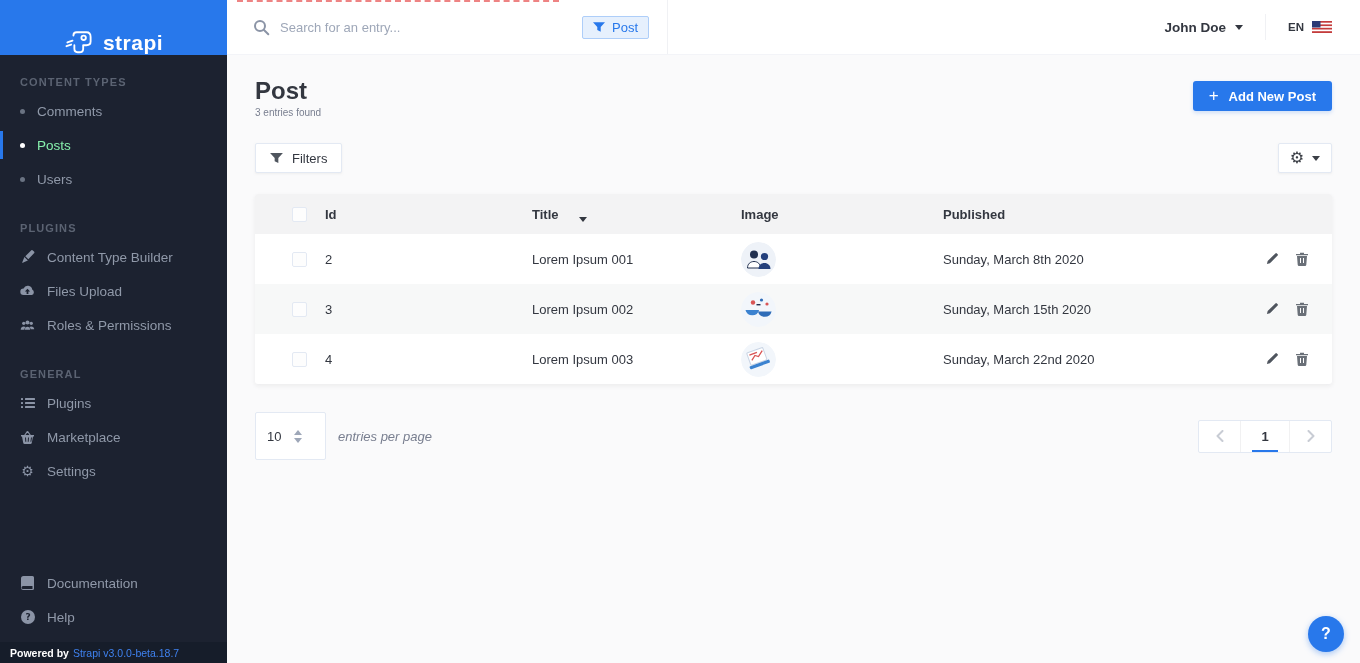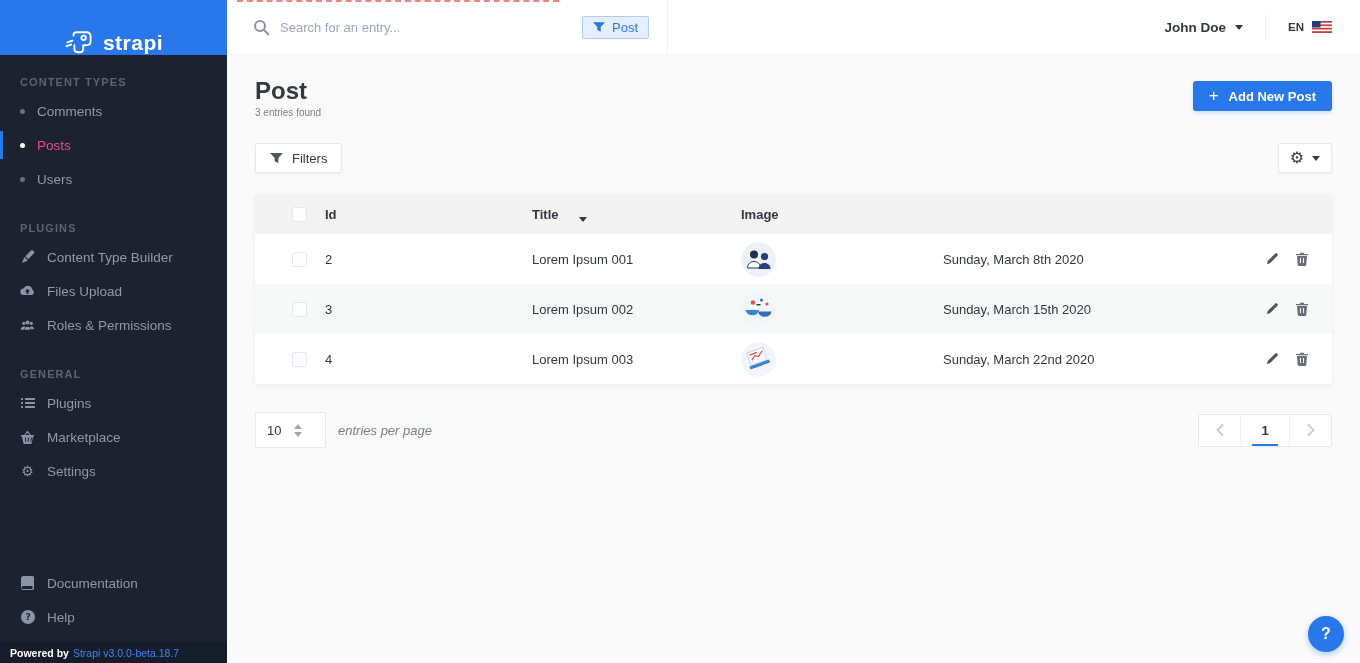--- a/index.html
+++ b/index.html
@@ -13,21 +13,21 @@
     justify-content:center; gap:9px; flex:none; }
   .logo-text { color:#fff; font-size:21px; font-weight:bold; letter-spacing:.5px; }
   .side-nav { padding-top:21px; }
   .side-section { margin-bottom:26px; }
   .side-label { color:#5b6372; font-size:11px; font-weight:bold; letter-spacing:1.1px;
     padding:0 0 6px 20px; }
   .side-item { list-style:none; position:relative; height:34px; display:flex;
     align-items:center; gap:12px; padding-left:20px; color:#9099a9; font-size:13.5px;
     cursor:pointer; }
   .side-item .dot { width:5px; height:5px; border-radius:50%; background:#6a7382; flex:none; }
-  .side-item.active { color:#ec4899; }
+  .side-item.active { color:#86efac; }
   .side-item.active .dot { background:#fff; }
   .side-item.active::before { content:""; position:absolute; left:0; top:3px; bottom:3px;
     width:3px; background:#2878eb; }
   .side-icon { width:15px; height:15px; display:inline-flex; align-items:center;
     justify-content:center; flex:none; color:#8b94a6; }
   .glyph { font-family:"DejaVu Sans", sans-serif; font-size:14px; line-height:1; }
   .side-spacer { flex:1; }
   .side-footer { margin-bottom:8px; }
   .powered { height:21px; background:#161d2a; display:flex; align-items:center;
     padding:0 10px; gap:4px; font-size:10.5px; flex:none; }
@@ -86,21 +86,21 @@
   .c4 { flex:1; }
   .c5 { width:90px; display:flex; justify-content:flex-end; gap:17px; padding-right:24px; }
   .checkbox { width:15px; height:15px; border:1px solid #e3e9f3; border-radius:2px;
     background:#fdfdfd; display:block; cursor:pointer; }
   .thumb { width:35px; height:35px; border-radius:50%; display:block; overflow:hidden; }
   .act-icon { cursor:pointer; display:inline-flex; }
 
   .list-footer { display:flex; justify-content:space-between; align-items:center;
     margin-top:28px; }
   .pagesize-wrap { display:flex; align-items:center; gap:12px; }
-  .pagesize { width:71px; height:36px; background:#fff; border:1px solid #e3e9f3;
+  .pagesize { width:71px; height:48px; background:#fff; border:1px solid #e3e9f3;
     border-radius:2px; display:flex; align-items:center; padding:0 23px 0 11px;
     font-size:13px; color:#333740; cursor:pointer; }
   .stepper { margin-left:auto; display:flex; flex-direction:column; gap:3px; align-items:center; }
   .step-up { width:0;height:0;border-left:4px solid transparent;border-right:4px solid transparent;border-bottom:5px solid #9ea7b8; }
   .step-dn { width:0;height:0;border-left:4px solid transparent;border-right:4px solid transparent;border-top:5px solid #9ea7b8; }
   .entries-label { font-size:13px; font-style:italic; color:#787e8f; }
   .pagination { display:flex; background:#fff; border:1px solid #e3e9f3; border-radius:2px;
     height:33px; align-items:stretch; }
   .page-btn { width:41px; display:flex; align-items:center; justify-content:center;
     color:#c8ccd4; cursor:pointer; }
@@ -319,20 +319,21 @@
     <div class="thead">
       <div class="c0">
           <span class="checkbox"></span>
         </div>
       <div class="c1">Id</div>
       <div class="c2">
         <span>Title</span>
         <span class="caret" style="color:#333740"></span>
       </div>
       <div class="c3">Image</div>
+      <div class="c4">Published</div>
       <div class="c5"></div>
     </div>
 
     <div class="trow">
       <div class="c0">
           <span class="checkbox"></span>
         </div>
       <div class="c1">2</div>
       <div class="c2">Lorem Ipsum 001</div>
       <div class="c3">

